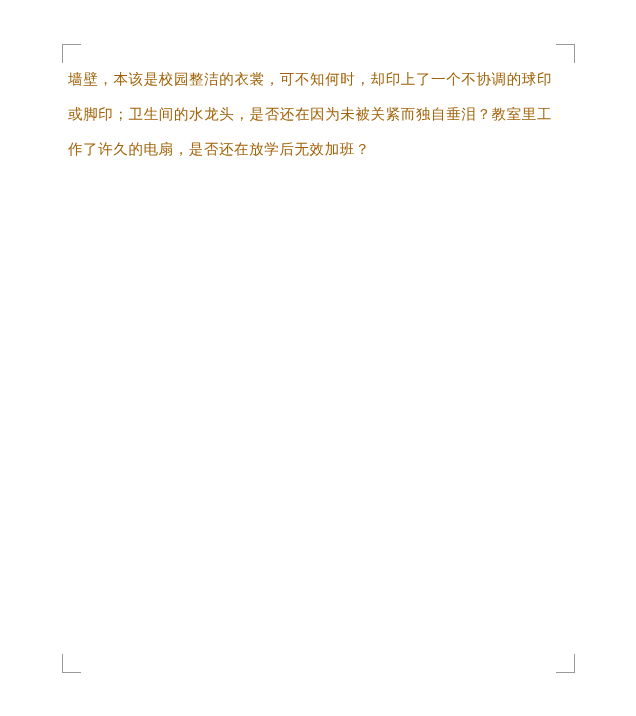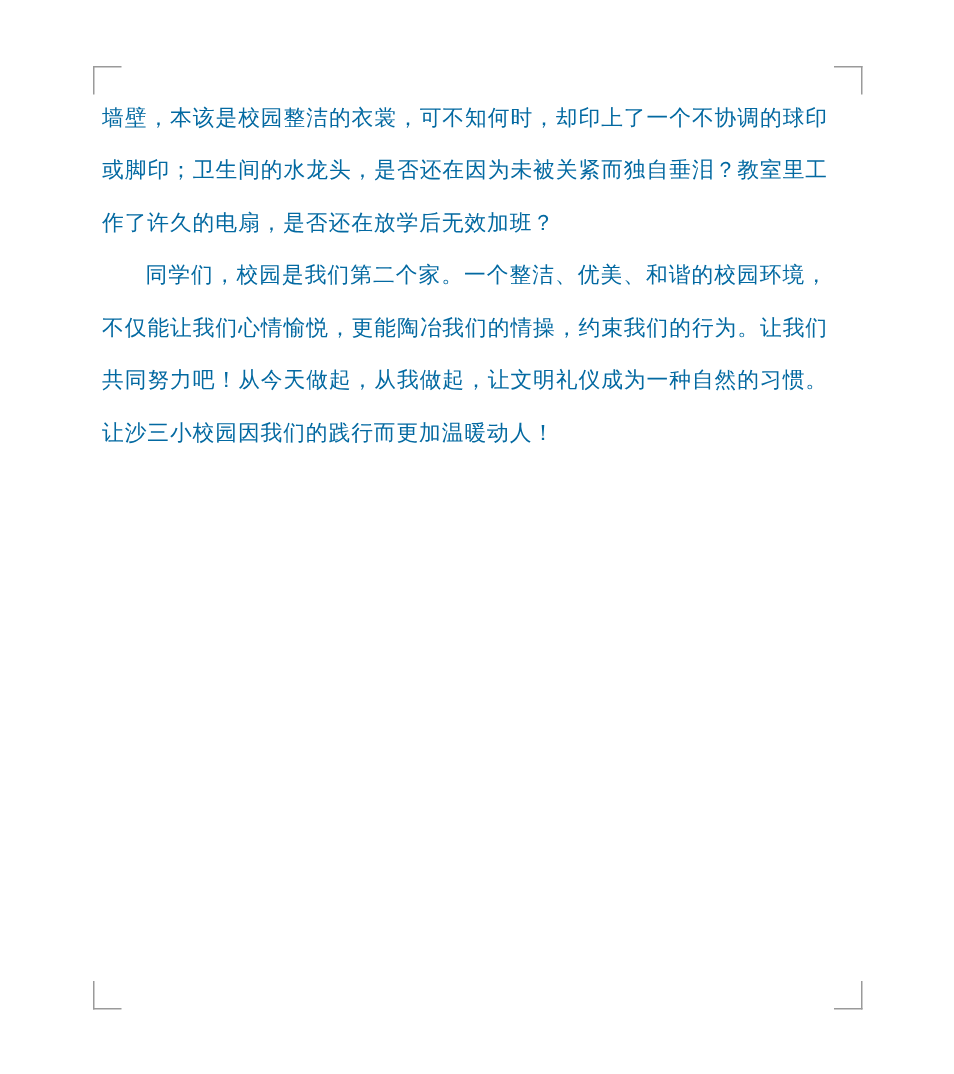--- a/index.html
+++ b/index.html
@@ -55,21 +55,21 @@
   .content {
     position: absolute;
     left: 68px;
     top: 62px;
     width: 500px;
   }
   p.para {
     margin: 0 16px 0 0;
     font-size: 14.5px;
     line-height: 35px;
-    color: #0369a1;
+    color: #a16207;
     text-align: justify;
     text-justify: inter-ideograph;
     letter-spacing: 0.6px;
     font-family: "DejaVu Serif", "Liberation Serif", serif;
   }
   p.indent {
     text-indent: 2em;
   }
 </style>
 </head>
@@ -77,16 +77,15 @@
 
 <div class="page">
 
   <div class="crop-mark crop-tl"></div>
   <div class="crop-mark crop-tr"></div>
   <div class="crop-mark crop-bl"></div>
   <div class="crop-mark crop-br"></div>
 
   <div class="content">
     <p class="para">墙壁，本该是校园整洁的衣裳，可不知何时，却印上了一个不协调的球印或脚印；卫生间的水龙头，是否还在因为未被关紧而独自垂泪？教室里工作了许久的电扇，是否还在放学后无效加班？</p>
-    <p class="para indent">同学们，校园是我们第二个家。一个整洁、优美、和谐的校园环境，不仅能让我们心情愉悦，更能陶冶我们的情操，约束我们的行为。让我们共同努力吧！从今天做起，从我做起，让文明礼仪成为一种自然的习惯。让沙三小校园因我们的践行而更加温暖动人！</p>
   </div>
 
 </div>
 
 </body></html>

